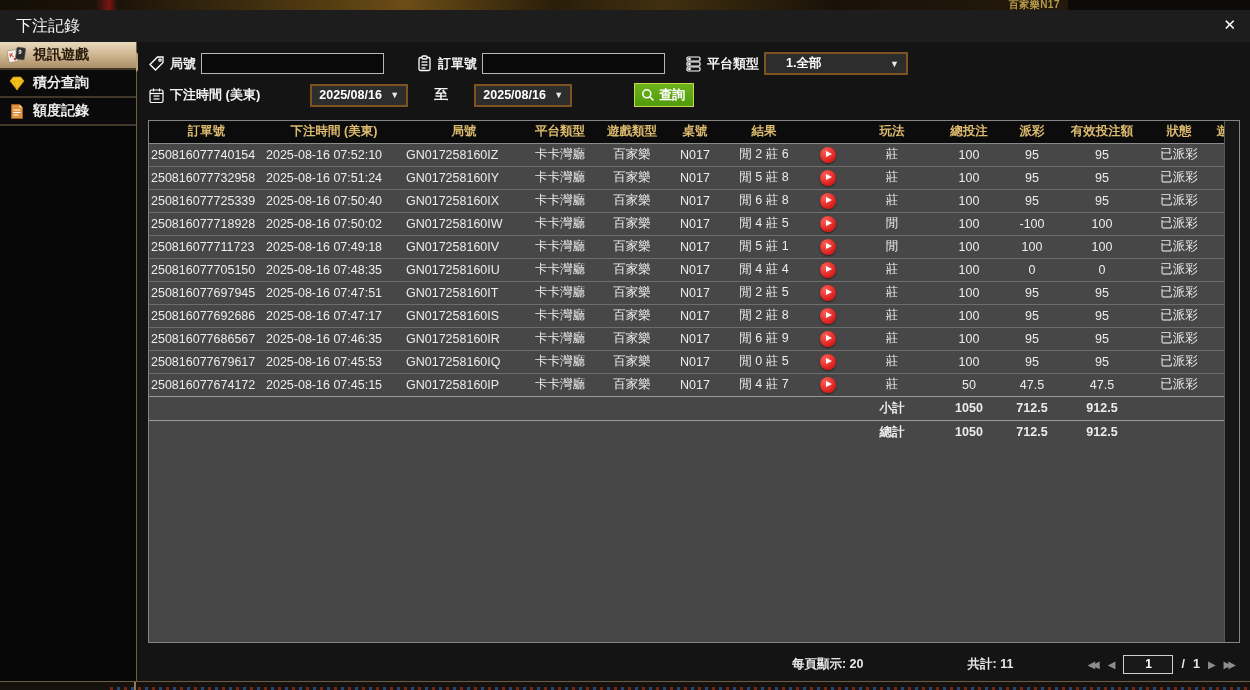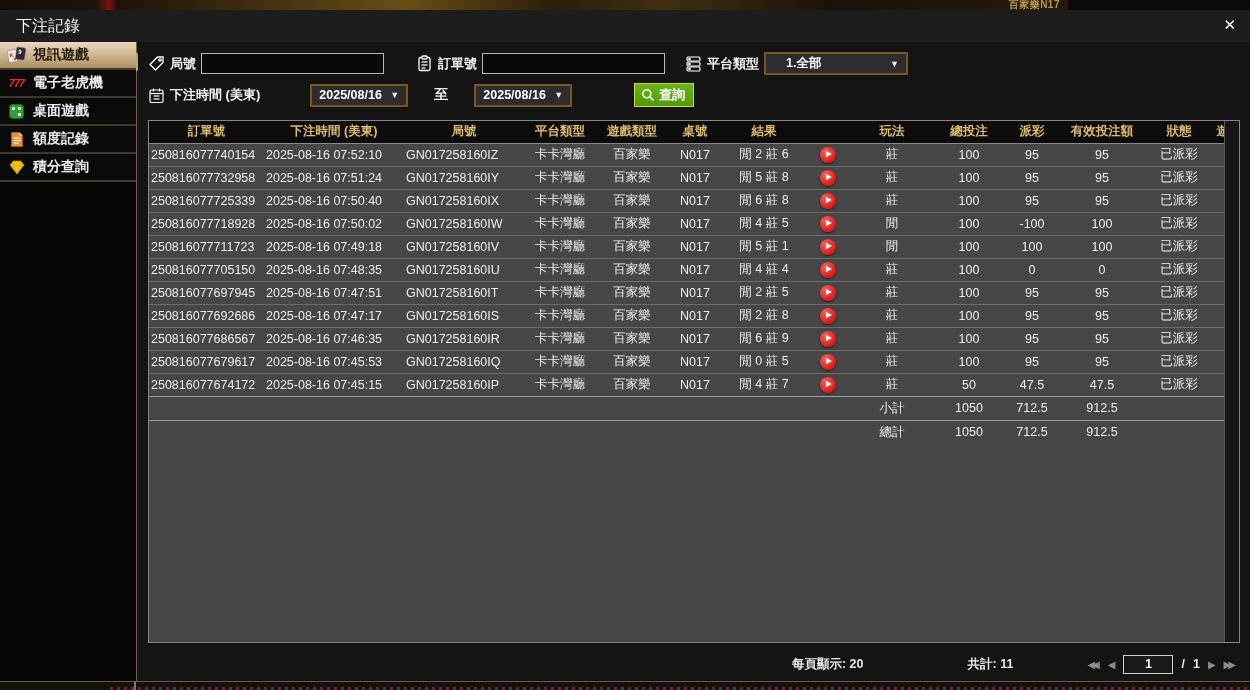--- a/index.html
+++ b/index.html
@@ -54,21 +54,21 @@
     border-bottom:1px solid #8a8a8a;white-space:nowrap;overflow:hidden;}
   table.records td{height:23px;color:#ececec;font-size:12.5px;white-space:nowrap;overflow:hidden;
     border-top:1px solid #6d6d6d;padding:0 2px;}
   table.records tr:first-child td{border-top:none;}
   td.l{text-align:left;padding-left:5px;}
   td.c,th{text-align:center;}
   .green{color:#2bd415;}
   .red{color:#cf2f2f;}
   .white{color:#ececec;}
   .dim{color:#c9c9c9;}
-  .ylw{color:#e6e32a;font-weight:normal;}
+  .ylw{color:#e6e32a;font-weight:bold;}
   tr.sum td{border-top:1px solid #9a9a9a;height:24px;}
   .play{display:inline-block;width:16px;height:16px;border-radius:50%;
     background:radial-gradient(circle at 35% 30%,#ff6057,#d81b1b 70%);position:relative;vertical-align:middle;cursor:pointer;box-shadow:0 1px 2px rgba(0,0,0,.55);}
   .ptri{position:absolute;left:6px;top:4.5px;width:0;height:0;border-left:6px solid #fff;border-top:3.5px solid transparent;border-bottom:3.5px solid transparent;}
 
   
   .tfooter{position:absolute;left:0;right:0;bottom:0;height:34px;display:flex;align-items:center;color:#e8e8e8;font-size:12.5px;gap:16px;}
   .tfooter .sp{flex:1;}
   .pginfo{font-weight:bold;}
   .pager{display:flex;align-items:center;gap:8px;margin:0 14px 0 58px;}
@@ -104,56 +104,39 @@
                 <g transform="rotate(8 13 8)">
                   <rect x="9" y="1.5" width="9" height="12" rx="1.5" fill="#2d2d2d" stroke="#6a6a6a" stroke-width="0.6"></rect>
                   <text x="11" y="8" font-size="6" font-weight="bold" fill="#fff">9</text>
                 </g>
               </svg>
           </span>
           <span>視訊遊戲</span>
         </div>
         <div class="side-item">
           <span class="sicon">
-              <span class="sev">777</span>
-            </span>
-          <span>電子老虎機</span>
-        </div>
-        <div class="side-item">
-          <span class="sicon">
-            <svg width="17" height="17" viewBox="0 0 17 17">
-                <rect x="1.5" y="1.5" width="14" height="14" rx="3" fill="#2f9e3b" stroke="#1b6b24" stroke-width="1"></rect>
-                <circle cx="5.5" cy="5.5" r="1.6" fill="#fff"></circle>
-                <circle cx="11.5" cy="11.5" r="1.6" fill="#fff"></circle>
-                <circle cx="11.5" cy="5.5" r="1.6" fill="#e8f5d0"></circle>
+            <svg width="18" height="18" viewBox="0 0 18 18">
+                <polygon points="9,16 2,7 5.2,3 12.8,3 16,7" fill="#f4c51c" stroke="#b8860b" stroke-width="0.8"></polygon>
+                <polyline points="2,7 16,7" stroke="#d9a50e" stroke-width="0.7" fill="none"></polyline>
+                <polyline points="6,7 9,16 12,7" stroke="#d9a50e" stroke-width="0.7" fill="none"></polyline>
               </svg>
           </span>
-          <span>桌面遊戲</span>
+          <span>積分查詢</span>
         </div>
         <div class="side-item">
           <span class="sicon">
             <svg width="16" height="17" viewBox="0 0 16 17">
                 <path d="M2.5 1.5 h8 l3 3 v11 h-11 z" fill="#e0923c" stroke="#a8621c" stroke-width="0.8"></path>
                 <path d="M10.5 1.5 v3 h3 z" fill="#f5d9b5"></path>
                 <line x1="4.5" y1="7" x2="11.5" y2="7" stroke="#fff" stroke-width="1"></line>
                 <line x1="4.5" y1="9.5" x2="11.5" y2="9.5" stroke="#fff" stroke-width="1"></line>
                 <line x1="4.5" y1="12" x2="9.5" y2="12" stroke="#fff" stroke-width="1"></line>
               </svg>
           </span>
           <span>額度記錄</span>
-        </div>
-        <div class="side-item">
-          <span class="sicon">
-            <svg width="18" height="18" viewBox="0 0 18 18">
-                <polygon points="9,16 2,7 5.2,3 12.8,3 16,7" fill="#f4c51c" stroke="#b8860b" stroke-width="0.8"></polygon>
-                <polyline points="2,7 16,7" stroke="#d9a50e" stroke-width="0.7" fill="none"></polyline>
-                <polyline points="6,7 9,16 12,7" stroke="#d9a50e" stroke-width="0.7" fill="none"></polyline>
-              </svg>
-          </span>
-          <span>積分查詢</span>
         </div>
       </div>
 
       <div class="content">
 
         <div class="filters">
           <div class="frow" style="left:0;top:0;">
             <svg class="ficon" viewBox="0 0 17 17" fill="none" stroke="#fff" stroke-width="1.3">
                 <path d="M2 9.5 L9.5 2 H15 V7.5 L7.5 15 Z"></path>
                 <circle cx="12" cy="5" r="1.2"></circle>

